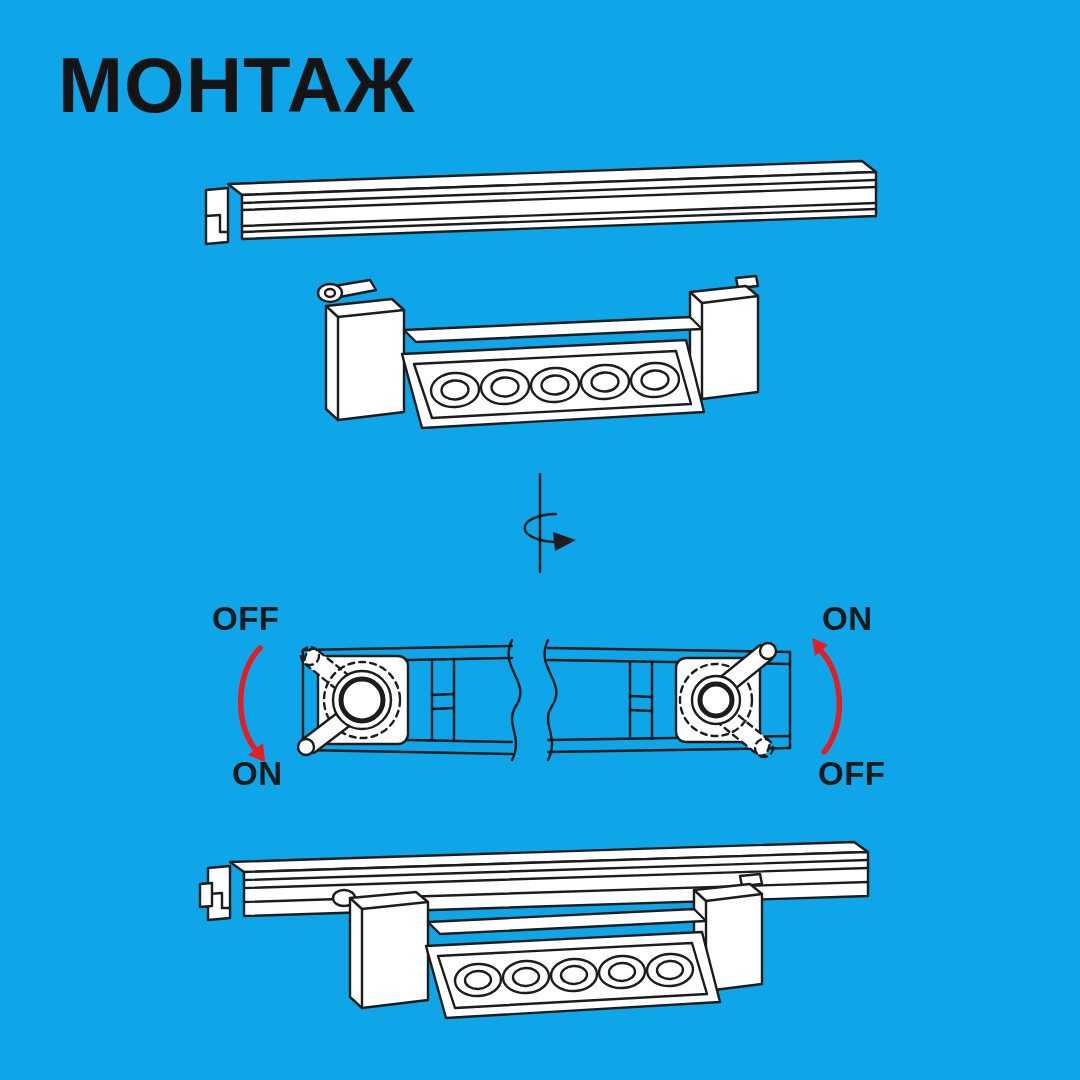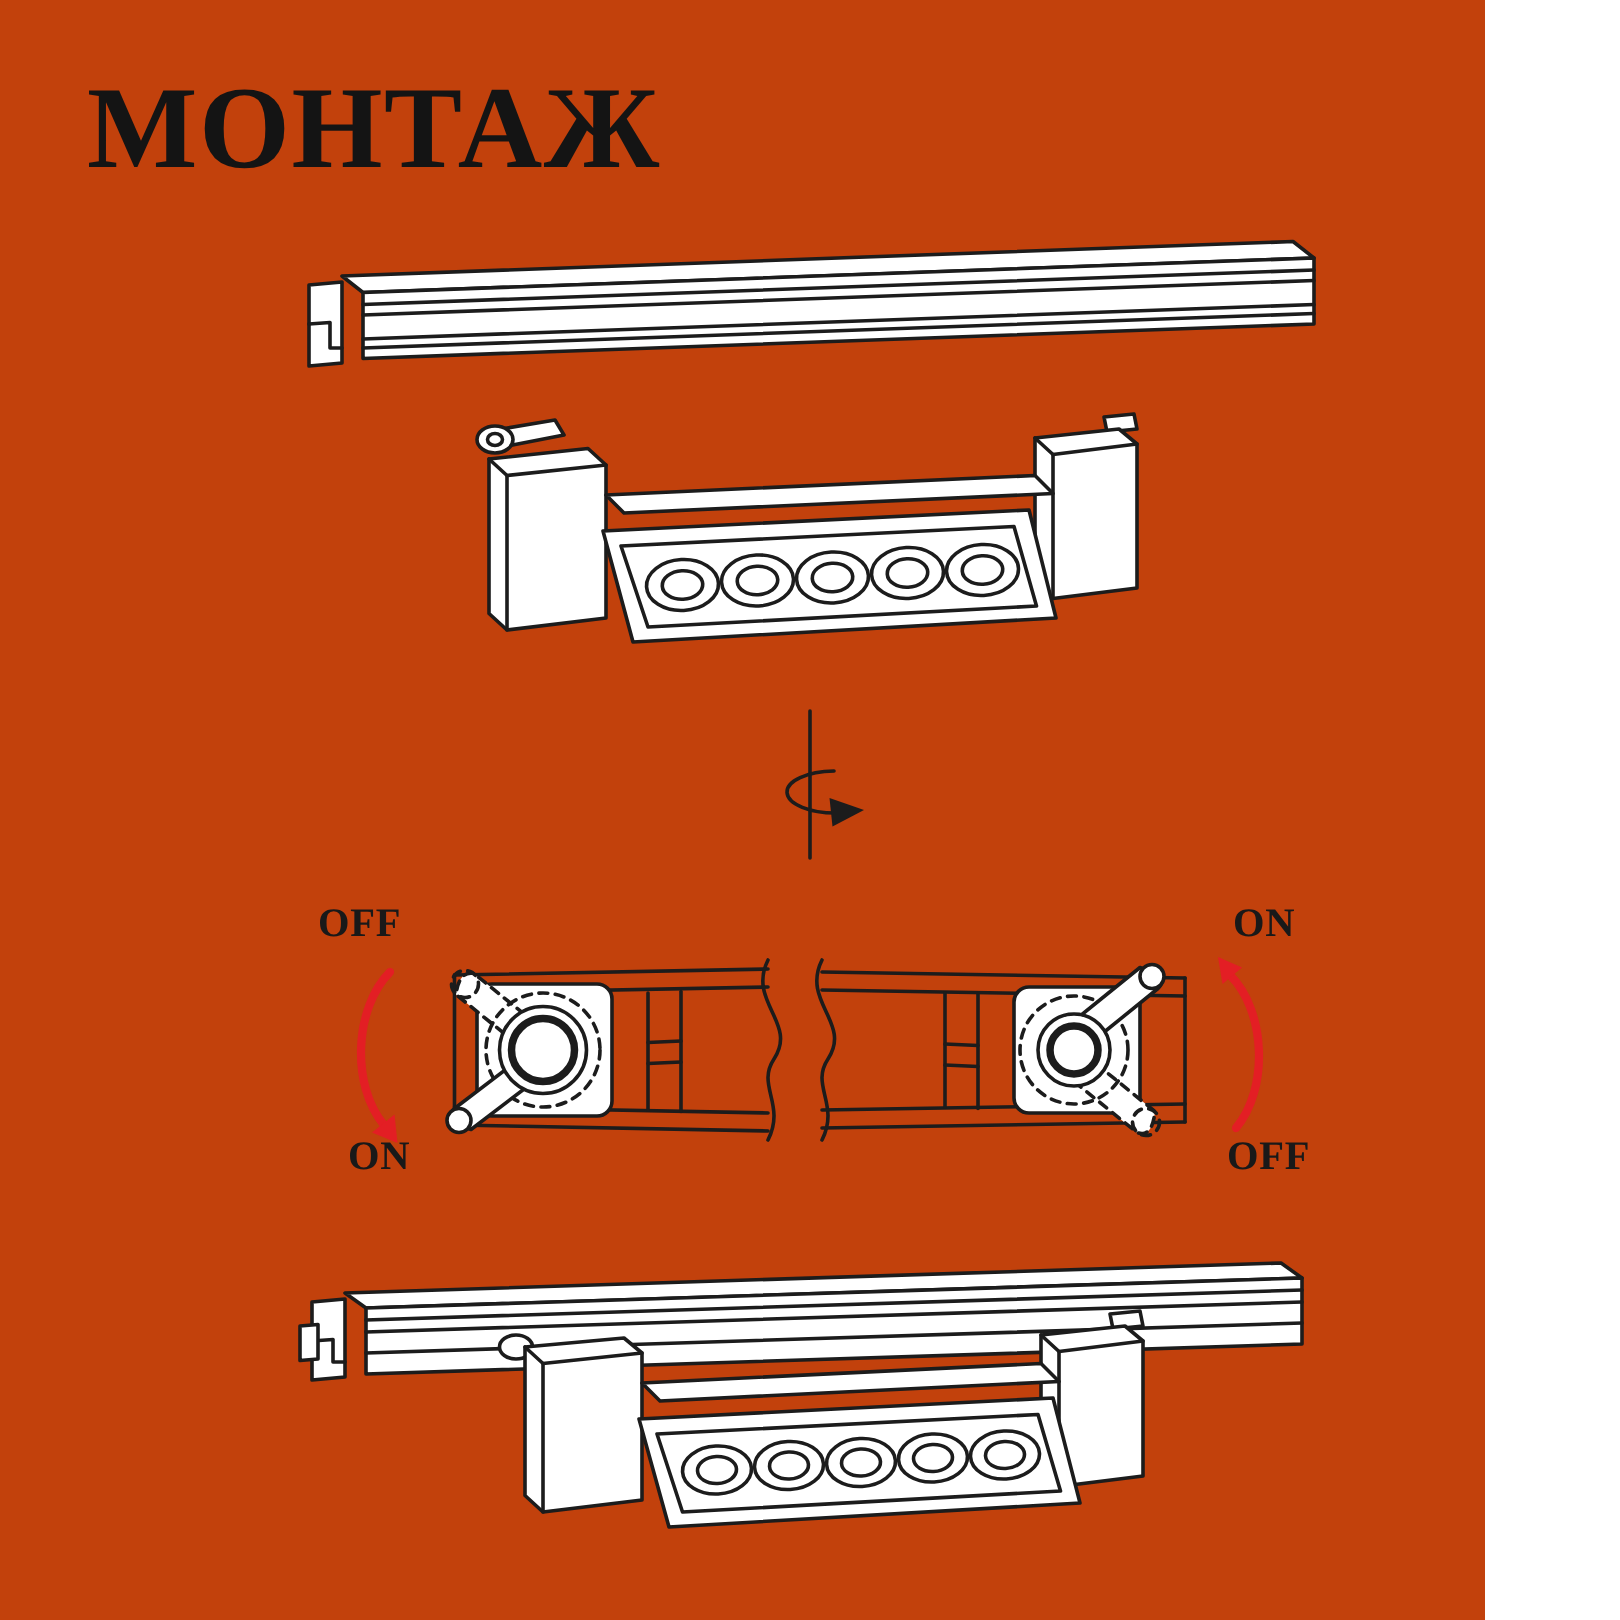--- a/index.html
+++ b/index.html
@@ -1,20 +1,20 @@
 <!DOCTYPE html>
 <html><head>
 <meta charset="utf-8">
 <style>
   html,body{margin:0;padding:0;background:#ffffff;}
-  .page{position:relative;width:990px;height:1080px;background:#c2410c;overflow:hidden;
-        font-family:Liberation Serif, serif;}
+  .page{position:relative;width:1080px;height:1080px;background:#0ea5e9;overflow:hidden;
+        font-family:Liberation Sans, sans-serif;}
   .title{position:absolute;left:58px;top:46px;font-size:78px;font-weight:800;
          letter-spacing:1px;color:#141414;line-height:1;}
-  .lbl{position:absolute;font-size:27px;font-weight:700;color:#191919;letter-spacing:.5px;line-height:1;}
+  .lbl{position:absolute;font-size:33px;font-weight:700;color:#191919;letter-spacing:.5px;line-height:1;}
   .lbl-left-off{left:212px;top:602px;}
   .lbl-left-on{left:232px;top:757px;}
   .lbl-right-on{left:822px;top:602px;}
   .lbl-right-off{left:818px;top:757px;}
   svg.art{position:absolute;left:0;top:0;}
   .ln{fill:none;stroke:#1c1c1c;stroke-width:2.4;stroke-linecap:round;stroke-linejoin:round;}
   .fw{fill:#ffffff;}
   .dash{stroke-dasharray:6 5;}
   .bold{stroke-width:5;}
   .red{fill:none;stroke-width:5.5;stroke-linecap:round;}

